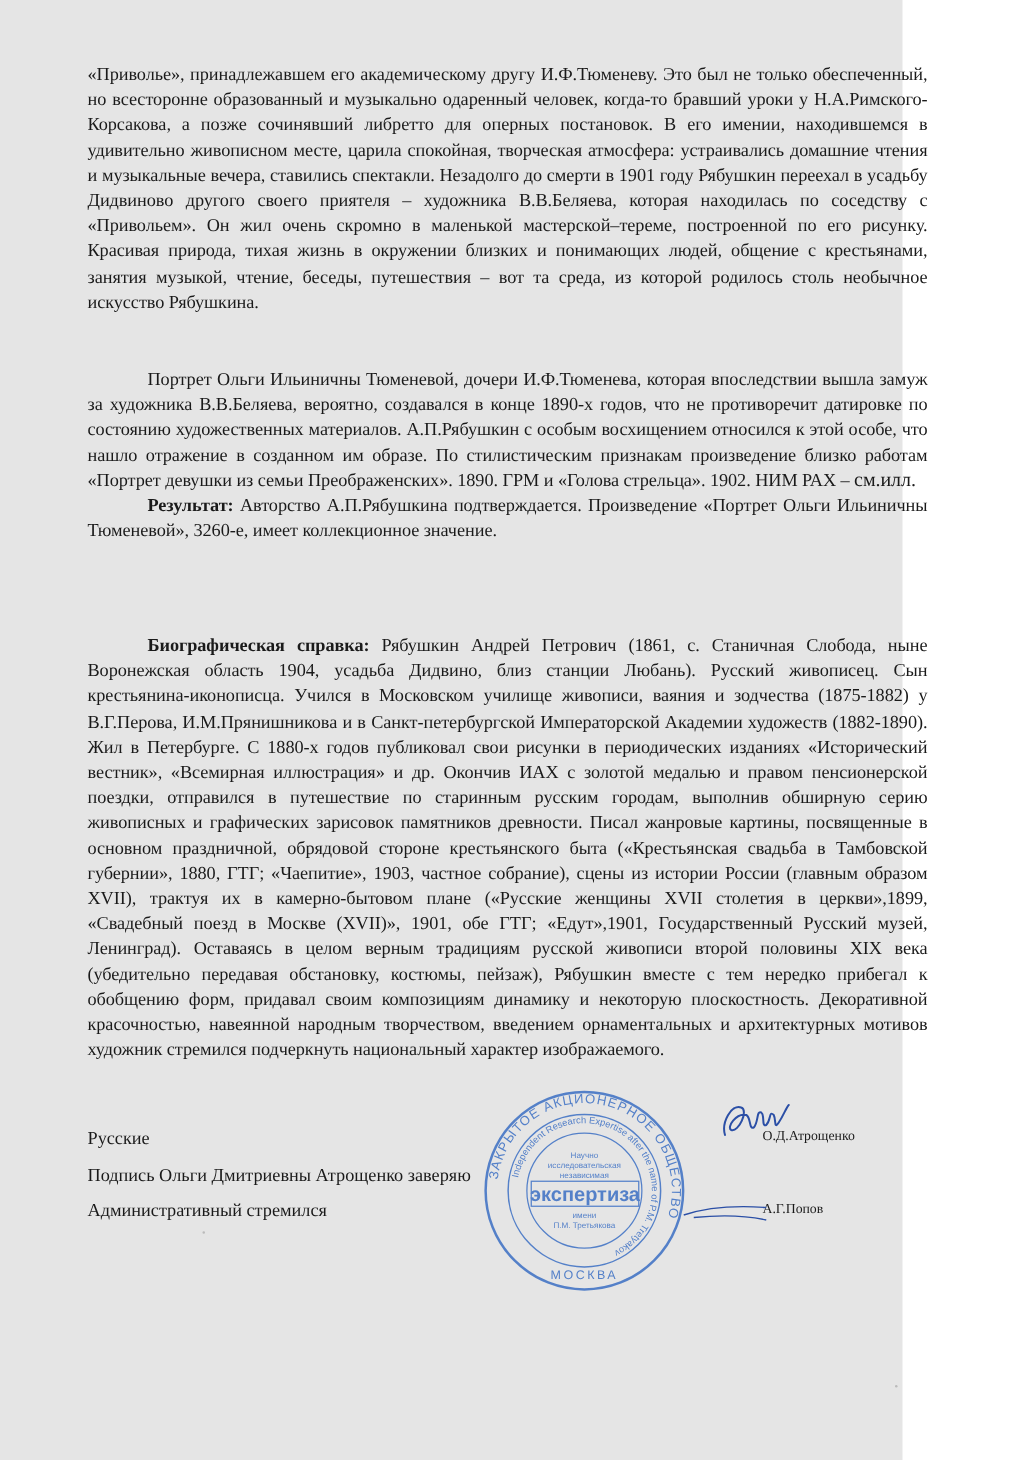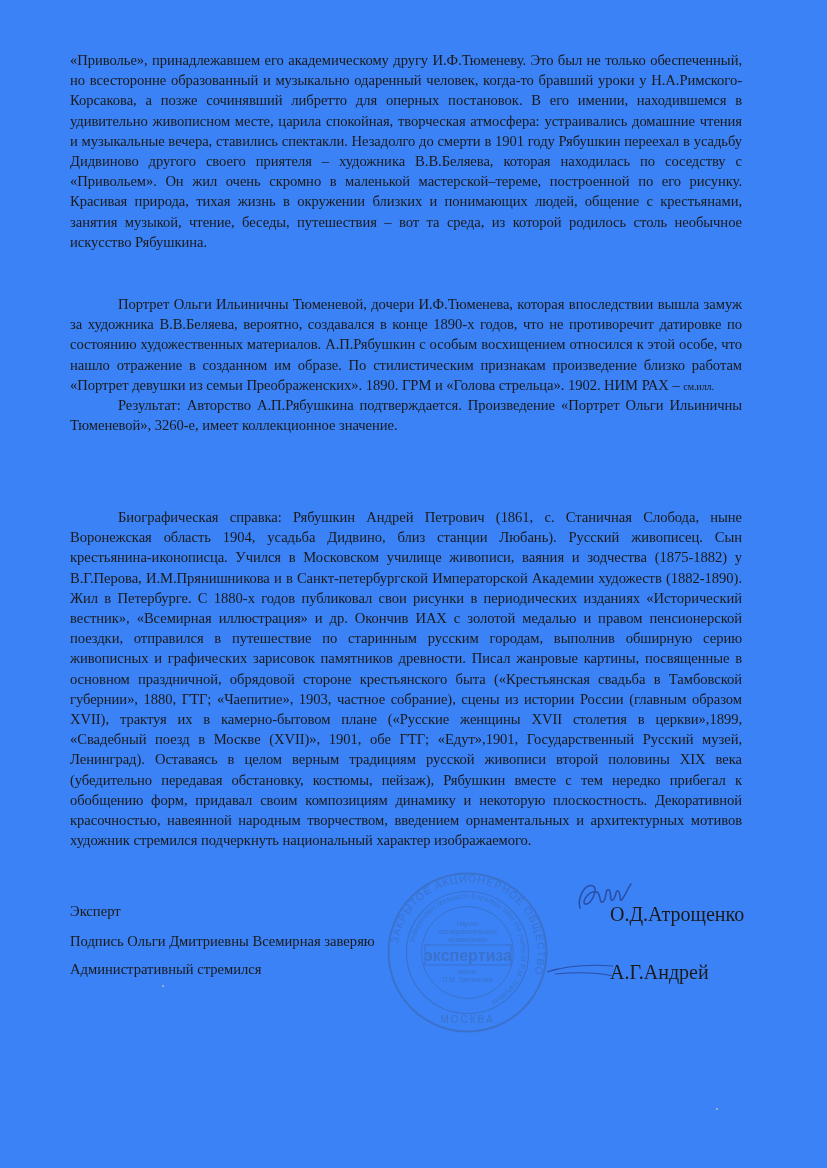--- a/index.html
+++ b/index.html
@@ -1,35 +1,35 @@
 <!DOCTYPE html>
 <html><head>
   <meta charset="utf-8">
   <style>
     html, body { margin: 0; padding: 0; background: #ffffff; }
     body { width: 827px; height: 1168px; position: relative; overflow: hidden; }
     .page {
-      position: absolute; left: 0; top: 0; width: 827px; height: 1168px;
-      background: #3b82f6; color: #1a1a1a;
+      position: absolute; left: 0; top: 0; width: 722px; height: 1168px;
+      background: #e5e5e5; color: #1a1a1a;
       font-family: "Liberation Serif", serif;
     }
     .text-block {
       position: absolute; left: 70px; width: 672px;
       font-size: 14.6px; line-height: 20.2px; text-align: justify;
       letter-spacing: -0.05px;
     }
     .p1 { top: 50px; }
     .p2 { top: 294px; text-indent: 48px; }
     .p3 { top: 395px; text-indent: 48px; }
     .p4 { top: 507px; text-indent: 48px; }
     .p5 { top: 837px; text-indent: 48px; }
-    .bold { font-weight: normal; }
-    .small-caps-note { font-size: 10px; }
+    .bold { font-weight: bold; }
+    .small-caps-note { font-size: 16px; }
     .sig-label { position: absolute; left: 70px; font-size: 14.6px; }
-    .sig-name { position: absolute; left: 610px; font-size: 20px; text-align: center; }
+    .sig-name { position: absolute; left: 610px; font-size: 11px; text-align: center; }
     .stamp { position: absolute; left: 385px; top: 870px; width: 165px; height: 165px; }
     .signature { position: absolute; left: 575px; top: 878px; width: 60px; height: 40px; }
     .stroke2 { position: absolute; left: 545px; top: 960px; width: 70px; height: 20px; }
     .speck { position: absolute; width: 2px; height: 2px; background: #bbb; border-radius: 1px; }
   </style>
 </head>
 <body>
 
 <div class="page">
 
@@ -43,26 +43,26 @@
 
   <div class="text-block p3">
     <span class="bold">Результат:</span><span> Авторство А.П.Рябушкина подтверждается. Произведение «Портрет Ольги Ильиничны Тюменевой», 3260-е, имеет коллекционное значение.</span>
   </div>
 
   <div class="text-block p4">
     <span class="bold">Биографическая справка:</span><span> Рябушкин Андрей Петрович (1861, с. Станичная Слобода, ныне Воронежская область 1904, усадьба Дидвино, близ станции Любань). Русский живописец. Сын крестьянина-иконописца. Учился в Московском училище живописи, ваяния и зодчества (1875-1882) у В.Г.Перова, И.М.Прянишникова и в Санкт-петербургской Императорской Академии художеств (1882-1890). Жил в Петербурге. С 1880-х годов публиковал свои рисунки в периодических изданиях «Исторический вестник», «Всемирная иллюстрация» и др. Окончив ИАХ с золотой медалью и правом пенсионерской поездки, отправился в путешествие по старинным русским городам, выполнив обширную серию живописных и графических зарисовок памятников древности. Писал жанровые картины, посвященные в основном праздничной, обрядовой стороне крестьянского быта («Крестьянская свадьба в Тамбовской губернии», 1880, ГТГ; «Чаепитие», 1903, частное собрание), сцены из истории России (главным образом XVII), трактуя их в камерно-бытовом плане («Русские женщины XVII столетия в церкви»,1899, «Свадебный поезд в Москве (XVII)», 1901, обе ГТГ; «Едут»,1901, Государственный Русский музей, Ленинград). Оставаясь в целом верным традициям русской живописи второй половины XIX века (убедительно  передавая  обстановку,  костюмы,  пейзаж), Рябушкин вместе с тем нередко прибегал к обобщению форм, придавал своим композициям динамику и некоторую плоскостность. Декоративной красочностью, навеянной народным творчеством, введением орнаментальных и архитектурных мотивов художник стремился подчеркнуть национальный характер изображаемого.</span>
   </div>
 
 
-  <div class="sig-label" style="top:903px;">Эксперт</div>
-  <div class="sig-label" style="top:933px;">Подпись Ольги Дмитриевны Всемирная заверяю</div>
+  <div class="sig-label" style="top:903px;">Русские</div>
+  <div class="sig-label" style="top:933px;">Подпись Ольги Дмитриевны Атрощенко заверяю</div>
   <div class="sig-label" style="top:961px;">Административный стремился</div>
 
   <div class="sig-name" style="top:903px;">О.Д.Атрощенко</div>
-  <div class="sig-name" style="top:961px;">А.Г.Андрей</div>
+  <div class="sig-name" style="top:961px;">А.Г.Попов</div>
 
   <svg class="stamp" viewBox="0 0 165 165">
     <defs>
       <path id="outerArc" d="M 82.5,82.5 m -70,0 a 70,70 0 1,1 140,0 a 70,70 0 1,1 -140,0"></path>
       <path id="innerArc" d="M 82.5,82.5 m -54,0 a 54,54 0 1,1 108,0 a 54,54 0 1,1 -108,0"></path>
     </defs>
     <g fill="none" stroke="#3b6fc4" opacity="0.85">
       <circle cx="82.5" cy="82.5" r="79" stroke-width="2"></circle>
       <circle cx="82.5" cy="82.5" r="61" stroke-width="1.2"></circle>
       <circle cx="82.5" cy="82.5" r="46" stroke-width="1"></circle>

